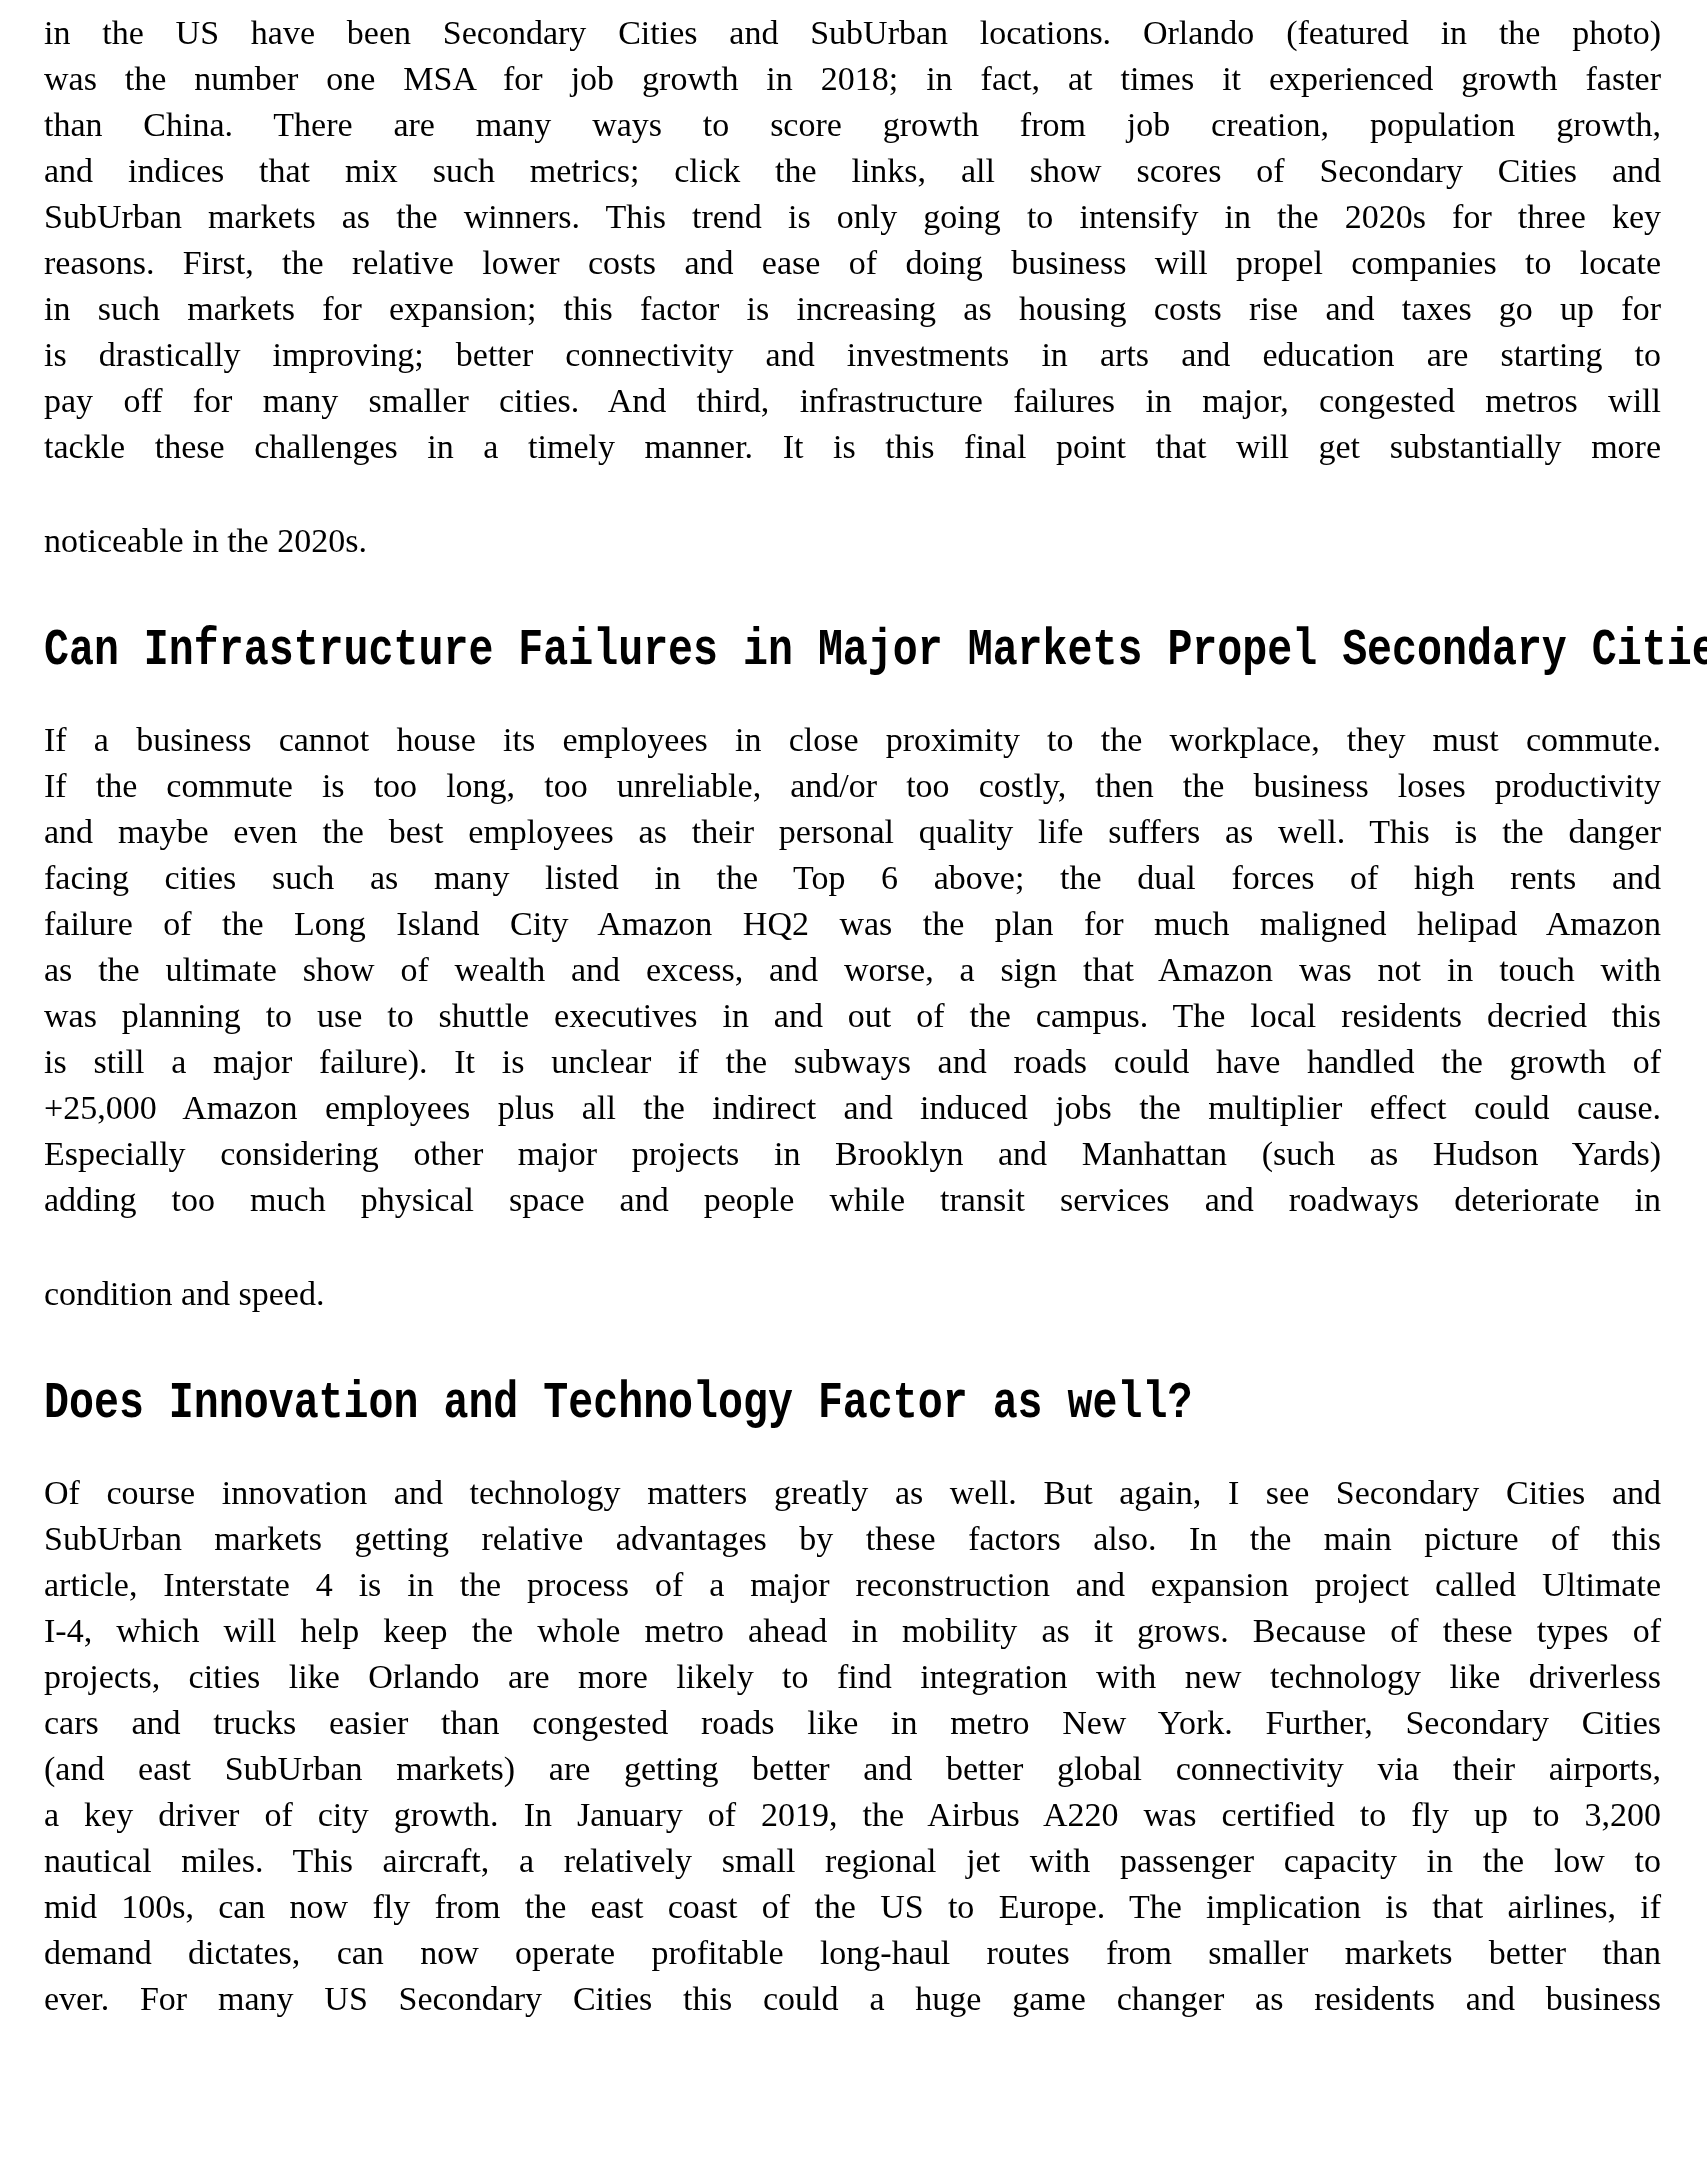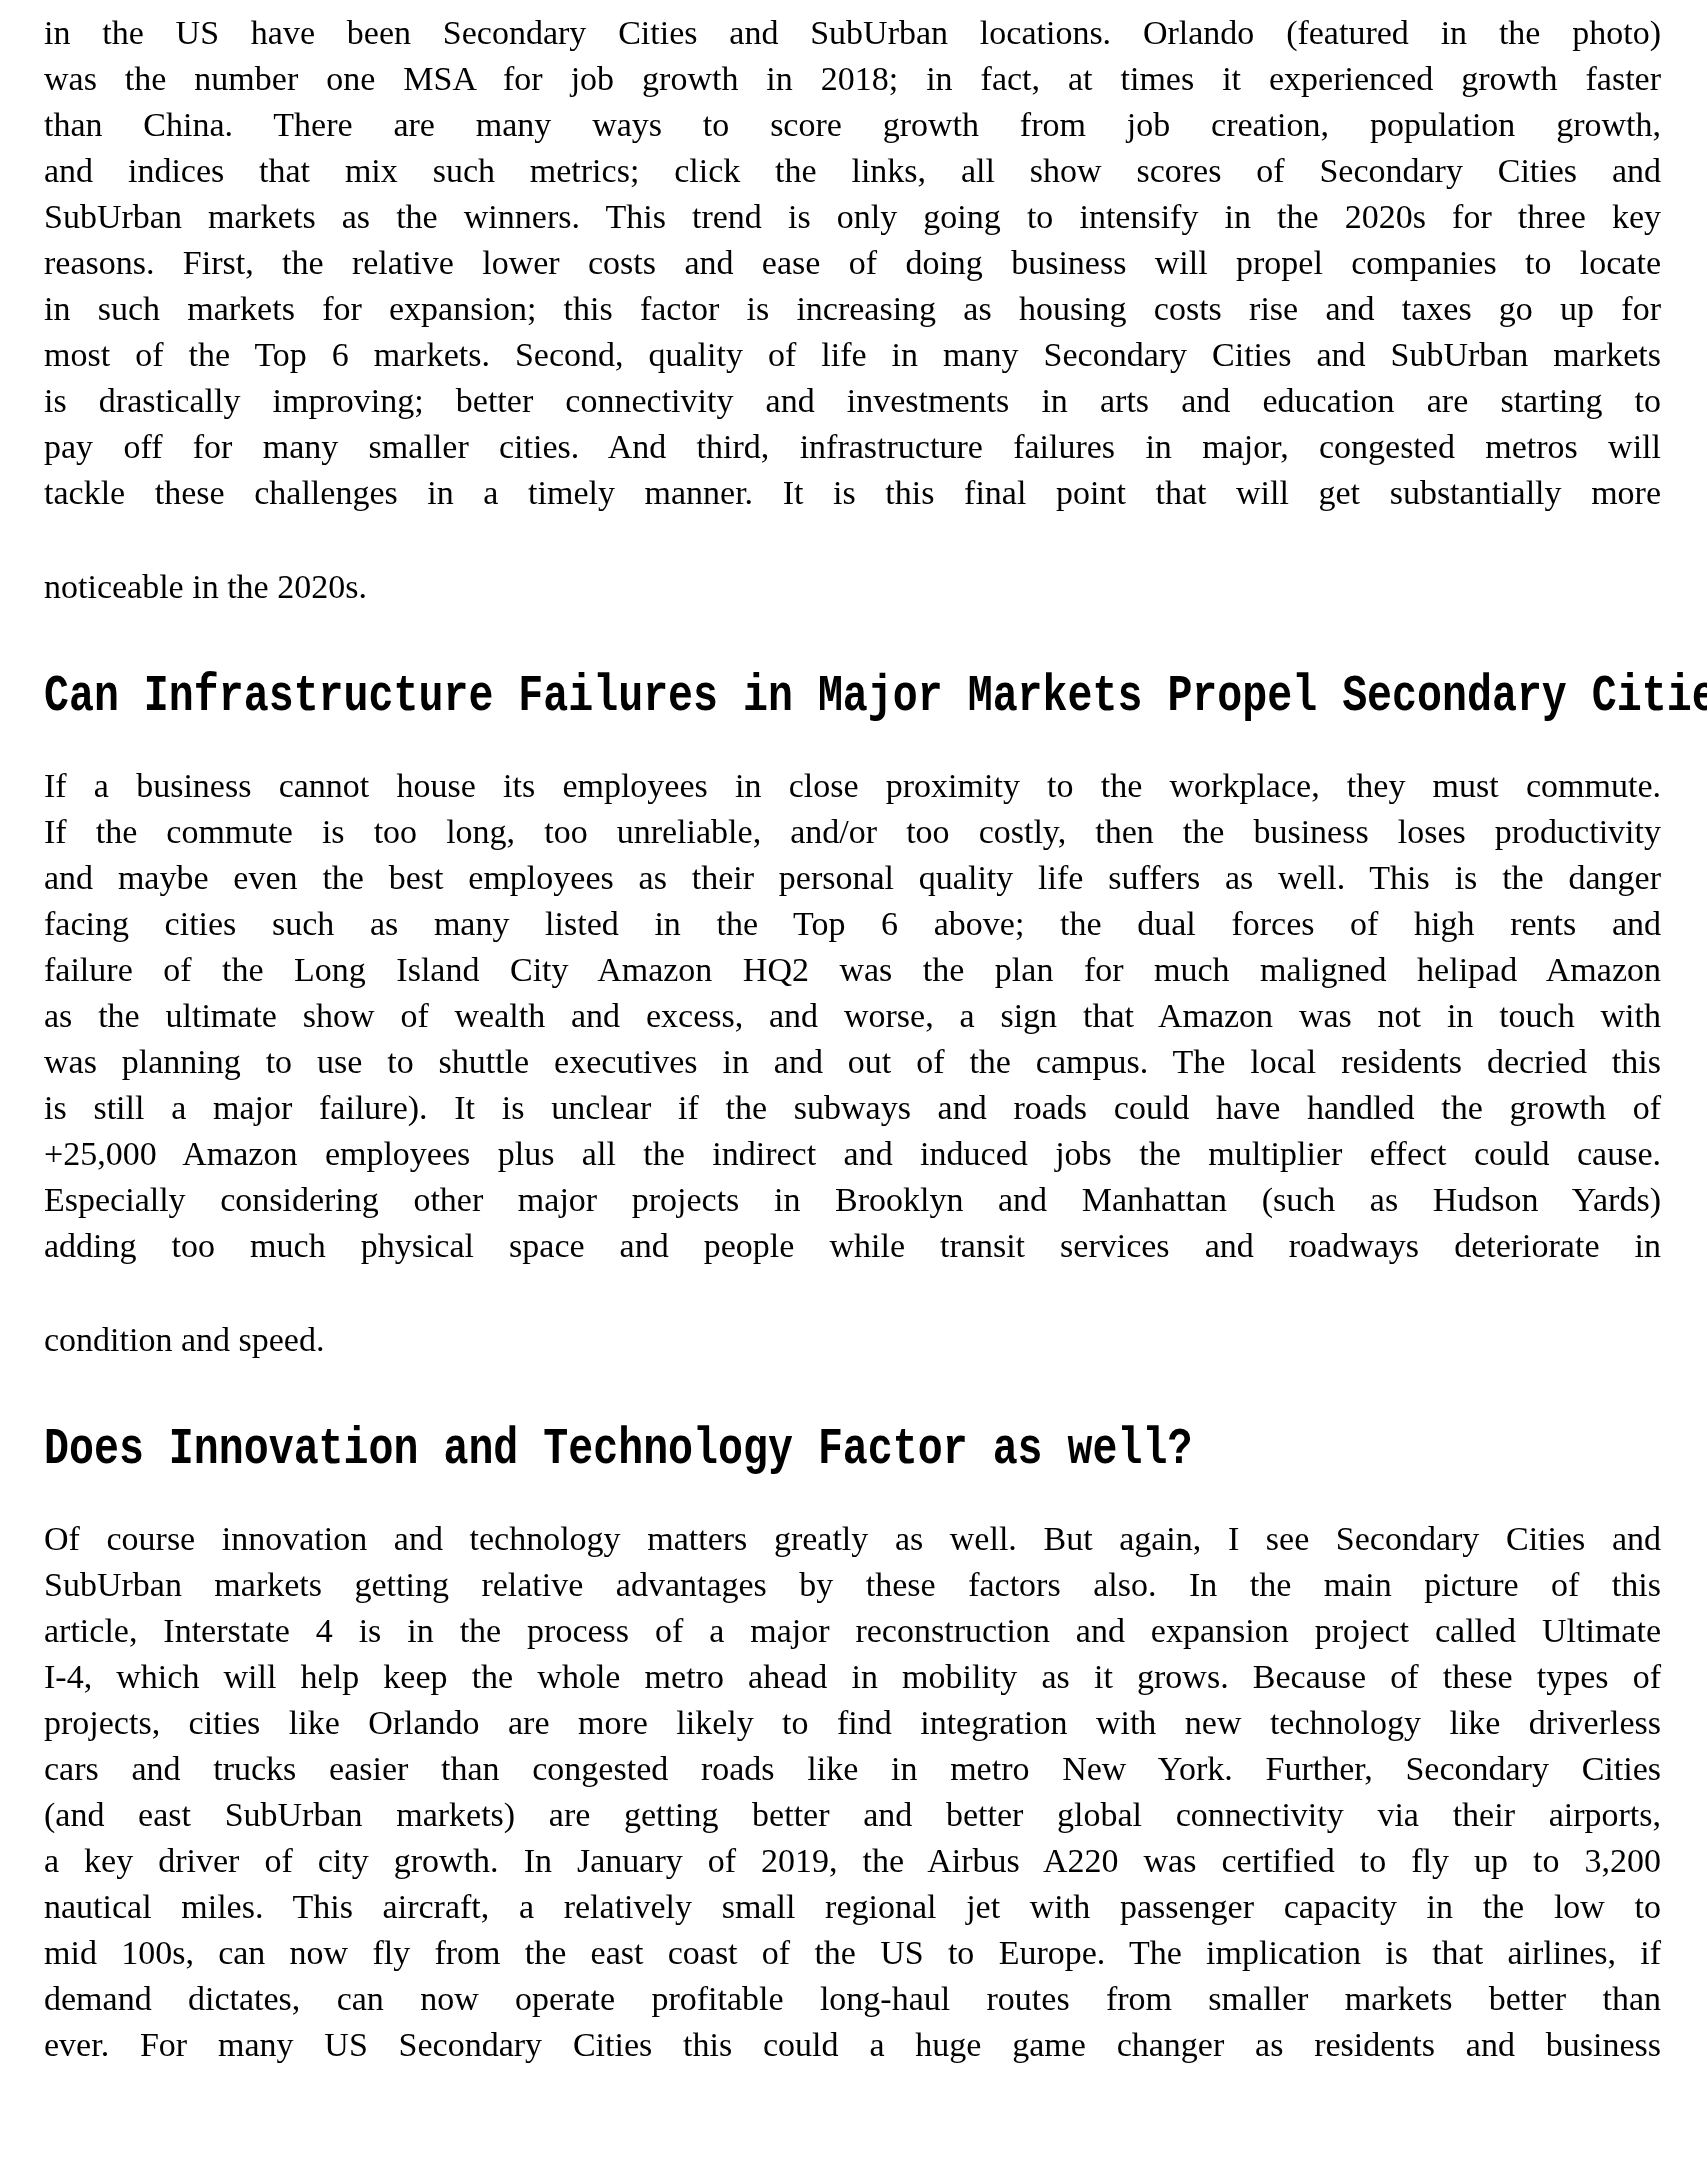--- a/index.html
+++ b/index.html
@@ -53,21 +53,20 @@
 
 <main class="page">
     <div class="para">
       <div class="line">in the US have been Secondary Cities and SubUrban locations. Orlando (featured in the photo)</div>
       <div class="line">was the number one MSA for job growth in 2018; in fact, at times it experienced growth faster</div>
       <div class="line">than China. There are many ways to score growth from job creation, population growth,</div>
       <div class="line">and indices that mix such metrics; click the links, all show scores of Secondary Cities and</div>
       <div class="line">SubUrban markets as the winners. This trend is only going to intensify in the 2020s for three key</div>
       <div class="line">reasons. First, the relative lower costs and ease of doing business will propel companies to locate</div>
       <div class="line">in such markets for expansion; this factor is increasing as housing costs rise and taxes go up for</div>
-      <div class="line">most of the Top 6 markets. Second, quality of life in many Secondary Cities and SubUrban markets</div>
       <div class="line">is drastically improving; better connectivity and investments in arts and education are starting to</div>
       <div class="line">pay off for many smaller cities. And third, infrastructure failures in major, congested metros will</div>
       <div class="line">tackle these challenges in a timely manner. It is this final point that will get substantially more</div>
       <div class="line para-end">noticeable in the 2020s.</div>
     </div>
     <h2 class="heading"><span class="squeeze">Can Infrastructure Failures in Major Markets Propel Secondary Cities and SubUrbia?</span></h2>
     <div class="para">
       <div class="line">If a business cannot house its employees in close proximity to the workplace, they must commute.</div>
       <div class="line">If the commute is too long, too unreliable, and/or too costly, then the business loses productivity</div>
       <div class="line">and maybe even the best employees as their personal quality life suffers as well. This is the danger</div>

